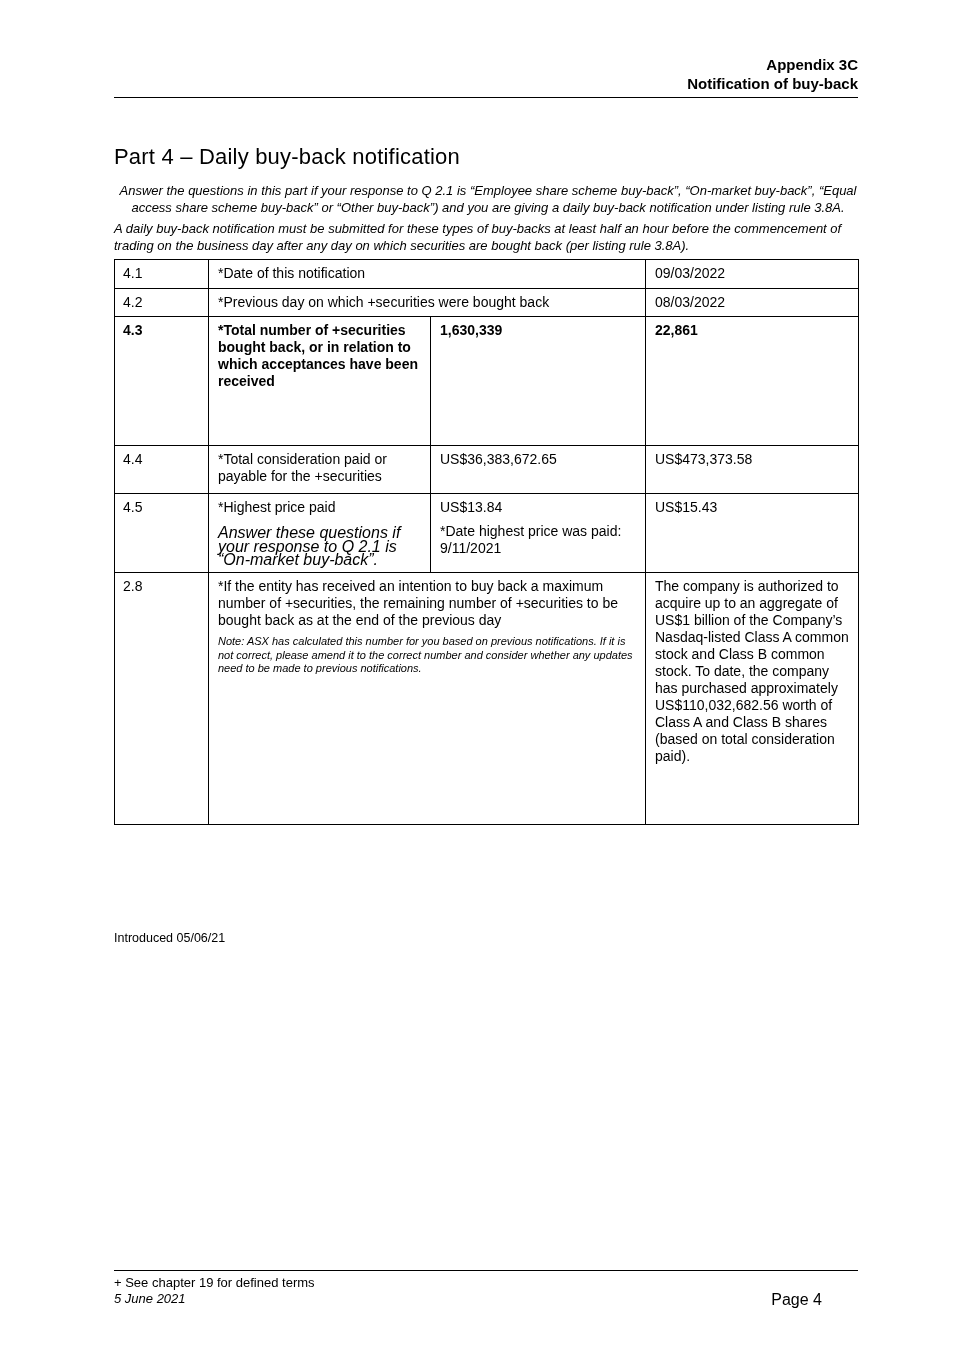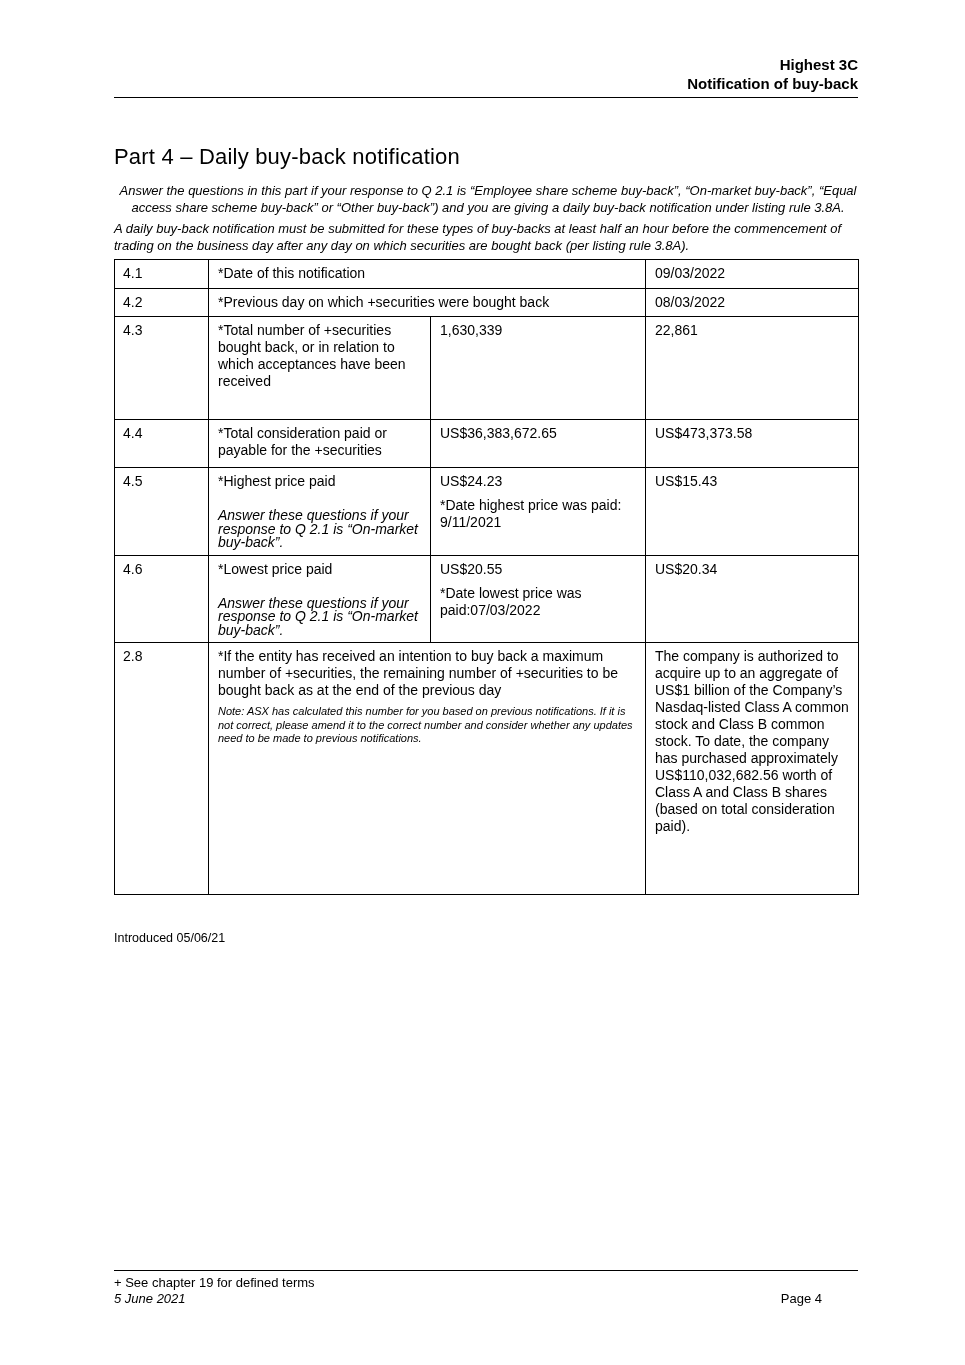--- a/index.html
+++ b/index.html
@@ -63,23 +63,23 @@
     border: 1.4px solid #000;
     vertical-align: top;
     padding: 5px 9px 5px 9px;
     font-size: 14px;
     line-height: 17px;
   }
   #buyback-table td.num { padding-left: 8px; }
   .hdr-cell { font-weight: bold; }
   .cell-note {
     font-style: italic;
-    font-size: 14px;
+    font-size: 16px;
     line-height: 13.5px;
-    margin-top: 19px;
+    margin-top: 10px;
   }
   .cell-sub { margin-top: 7px; }
   .q48-note {
     font-style: italic;
     font-size: 11px;
     line-height: 13.5px;
     margin-top: 6px;
   }
 
   
@@ -103,30 +103,30 @@
   }
   #footer-date {
     top: 1291px;
     left: 114px;
     font-size: 13px;
     font-style: italic;
   }
   #footer-page {
     top: 1291px;
     right: 143px;
-    font-size: 13px;
+    font-size: 16px;
   }
 </style>
 </head>
 <body>
 
 <div id="page">
 
   <div id="doc-header" class="abs">
-    <div>Highest 3C</div>
+    <div>Appendix 3C</div>
     <div>Notification of buy-back</div>
   </div>
   <div id="header-rule" class="abs"></div>
 
   <div id="part-title" class="abs">Part 4 – Daily buy-back notification</div>
 
   <div id="intro-para-1" class="abs intro-para">Answer the questions in this part if your response to Q 2.1 is “Employee share scheme buy-back”, “On-market buy-back”, “Equal access share scheme buy-back” or “Other buy-back”) and you are giving a daily buy-back notification under listing rule 3.8A.</div>
   <div id="intro-para-2" class="abs intro-para">A daily buy-back notification must be submitted for these types of buy-backs at least half an hour before the commencement of trading on the business day after any day on which securities are bought back (per listing rule 3.8A).</div>
 
   <table id="buyback-table" class="abs">
@@ -140,55 +140,43 @@
         <tr style="height:29px;">
       <td class="num">4.1</td>
       <td colspan="2">*Date of this notification</td>
       <td>09/03/2022</td>
     </tr>
     <tr style="height:19px;">
       <td class="num">4.2</td>
       <td colspan="2">*Previous day on which +securities were bought back</td>
       <td>08/03/2022</td>
     </tr>
-    <tr style="height:103px;">
+    <tr style="height:129px;font-weight:bold;">
       <td class="num">4.3</td>
       <td>*Total number of +securities bought back, or in relation to which acceptances have been received</td>
       <td>1,630,339</td>
       <td>22,861</td>
     </tr>
     <tr style="height:48px;">
       <td class="num">4.4</td>
       <td>*Total consideration paid or payable for the +securities</td>
       <td>US$36,383,672.65</td>
       <td>US$473,373.58</td>
     </tr>
     <tr style="height:79px;">
       <td class="num">4.5</td>
       <td>
         <div>*Highest price paid</div>
         <div class="cell-note">Answer these questions if your response to Q 2.1 is “On-market buy-back”.</div>
       </td>
       <td>
-        <div>US$24.23</div>
+        <div>US$13.84</div>
         <div class="cell-sub">*Date highest price was paid: 9/11/2021</div>
       </td>
       <td>US$15.43</td>
-    </tr>
-    <tr style="height:79px;">
-      <td class="num">4.6</td>
-      <td>
-        <div>*Lowest price paid</div>
-        <div class="cell-note">Answer these questions if your response to Q 2.1 is “On-market buy-back”.</div>
-      </td>
-      <td>
-        <div>US$20.55</div>
-        <div class="cell-sub">*Date lowest price was paid:07/03/2022</div>
-      </td>
-      <td>US$20.34</td>
     </tr>
     <tr style="height:252px;">
       <td class="num">2.8</td>
       <td colspan="2">
         <div>*If the entity has received an intention to buy back a maximum number of +securities, the remaining number of +securities to be bought back as at the end of the previous day</div>
         <div class="q48-note">Note: ASX has calculated this number for you based on previous notifications. If it is not correct, please amend it to the correct number and consider whether any updates need to be made to previous notifications.</div>
       </td>
       <td>The company is authorized to acquire up to an aggregate of US$1 billion of the Company’s Nasdaq-listed Class A common stock and Class B common stock. To date, the company has purchased approximately US$110,032,682.56 worth of Class A and Class B shares (based on total consideration paid).</td>
     </tr>
   </tbody>

